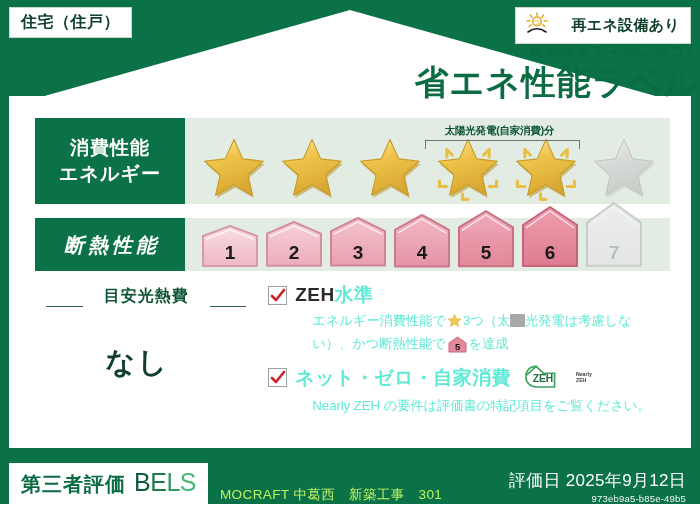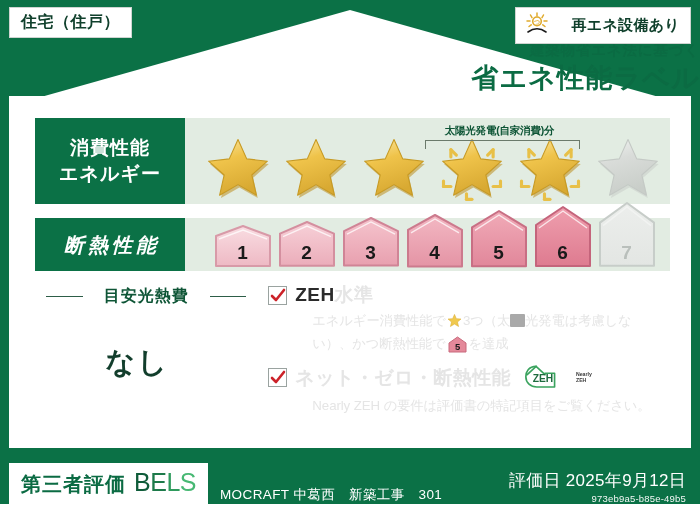--- a/index.html
+++ b/index.html
@@ -85,21 +85,21 @@
   }
   .title-sub {
     font-size: 14.5px;
     font-weight: bold;
     color: #0b6b43;
     letter-spacing: 0.8px;
     line-height: 1.2;
   }
   .title-main {
     margin-top: 4px;
-    font-size: 27px;
+    font-size: 34px;
     font-weight: bold;
     color: #0b6b43;
     letter-spacing: 1.2px;
     line-height: 1.15;
   }
 
   
   .content {
     position: absolute;
     left: 9px; top: 100px;
@@ -145,21 +145,21 @@
     line-height: 1.2;
     letter-spacing: 4px;
     text-indent: 4px;
     font-style: italic;
   }
   .metric-val {
     flex: 1 1 auto;
     position: relative;
     display: flex;
     align-items: flex-end;
-    justify-content: center;
+    justify-content: flex-start;
     padding-left: 6px;
   }
 
   
   .stars {
     display: flex;
     align-items: flex-end;
     gap: 1px;
     padding-bottom: 4px;
     padding-left: 4px;
@@ -229,21 +229,21 @@
     left: 25px; top: 180px;
     width: 637px; height: 180px;
     display: flex;
   }
   .cost-col {
     width: 320px;
     padding-top: 6px;
   }
   .cost-head {
     display: flex;
-    align-items: center;
+    align-items: flex-end;
     gap: 21px;
     padding: 0 18px 0 12px;
   }
   .cost-head .rule {
     flex: 1 1 auto;
     height: 1px;
     background: #2d5d47;
   }
   .cost-head .cost-title {
     font-size: 16px;
@@ -281,25 +281,25 @@
     flex: 0 0 auto;
   }
   .checkbox svg { position: absolute; left: 1px; top: 1px; }
   .zeh-title {
     font-size: 19px;
     font-weight: bold;
     letter-spacing: 0.4px;
     white-space: nowrap;
   }
   .zeh-title .t-en { color: #2b2b2b; }
-  .zeh-title .t-jp { color: #e5e5e5; }
+  .zeh-title .t-jp { color: #5eead4; }
   .zeh-body {
     margin-top: 3px;
     font-size: 13.3px;
-    color: #e5e5e5;
+    color: #5eead4;
     line-height: 1.5;
     letter-spacing: -0.1px;
     margin-left: 44px;
   }
   .inline-star { vertical-align: -3px; margin: 0 1px; }
   .inline-house { vertical-align: -5px; margin: 0 2px; }
   .redacted {
     display: inline-block;
     width: 15px; height: 13px;
     background: #9a9a9a;
@@ -346,21 +346,21 @@
   .bels-en {
     font-size: 25px;
     font-weight: normal;
     letter-spacing: -0.5px;
   }
   .bels-en .b1 { color: #0f5c3a; }
   .bels-en .b2 { color: #1d7a4a; }
   .bels-en .b3 { color: #2f9b5d; }
   .bels-en .b4 { color: #47b873; }
   .footer-name {
-    color: #ffffff;
+    color: #bef264;
     font-size: 13.5px;
     margin-left: 12px;
     letter-spacing: 0.4px;
     white-space: nowrap;
   }
   .footer-right {
     margin-left: auto;
     margin-right: 14px;
     text-align: right;
     color: #ffffff;
@@ -677,21 +677,21 @@
         </div>
 
         <div class="zeh-item">
           <div class="zeh-head">
             <span class="checkbox">
               <svg width="16" height="16" viewBox="0 0 16 16">
                 <path d="M2 8 L6 12 L14 2" stroke="#cc2229" stroke-width="2.6" fill="none" stroke-linecap="round" stroke-linejoin="round"></path>
               </svg>
             </span>
             <span class="zeh-title">
-              <span class="t-jp">ネット・ゼロ・断熱性能</span>
+              <span class="t-jp">ネット・ゼロ・自家消費</span>
             </span>
             <span class="zeh-logo">
               <svg width="42" height="26" viewBox="0 0 60 38">
                 <path d="M4 17 L17 5 L30 17" fill="none" stroke="#3aa35e" stroke-width="2.4" stroke-linecap="round"></path>
                 <path d="M17 5 C6 5 2 13 2 20 C2 29 9 35 18 35 L44 35 L44 15 L30 15" fill="none" stroke="#3aa35e" stroke-width="2.4" stroke-linejoin="round" stroke-linecap="round"></path>
                 <text x="27" y="28" font-size="15" font-weight="bold" fill="#1f6b3f" text-anchor="middle" font-family="'Liberation Sans',sans-serif">ZEH</text>
               </svg>
             </span>
             <span class="zeh-logo-sub">
               <span>Nearly</span><br>

